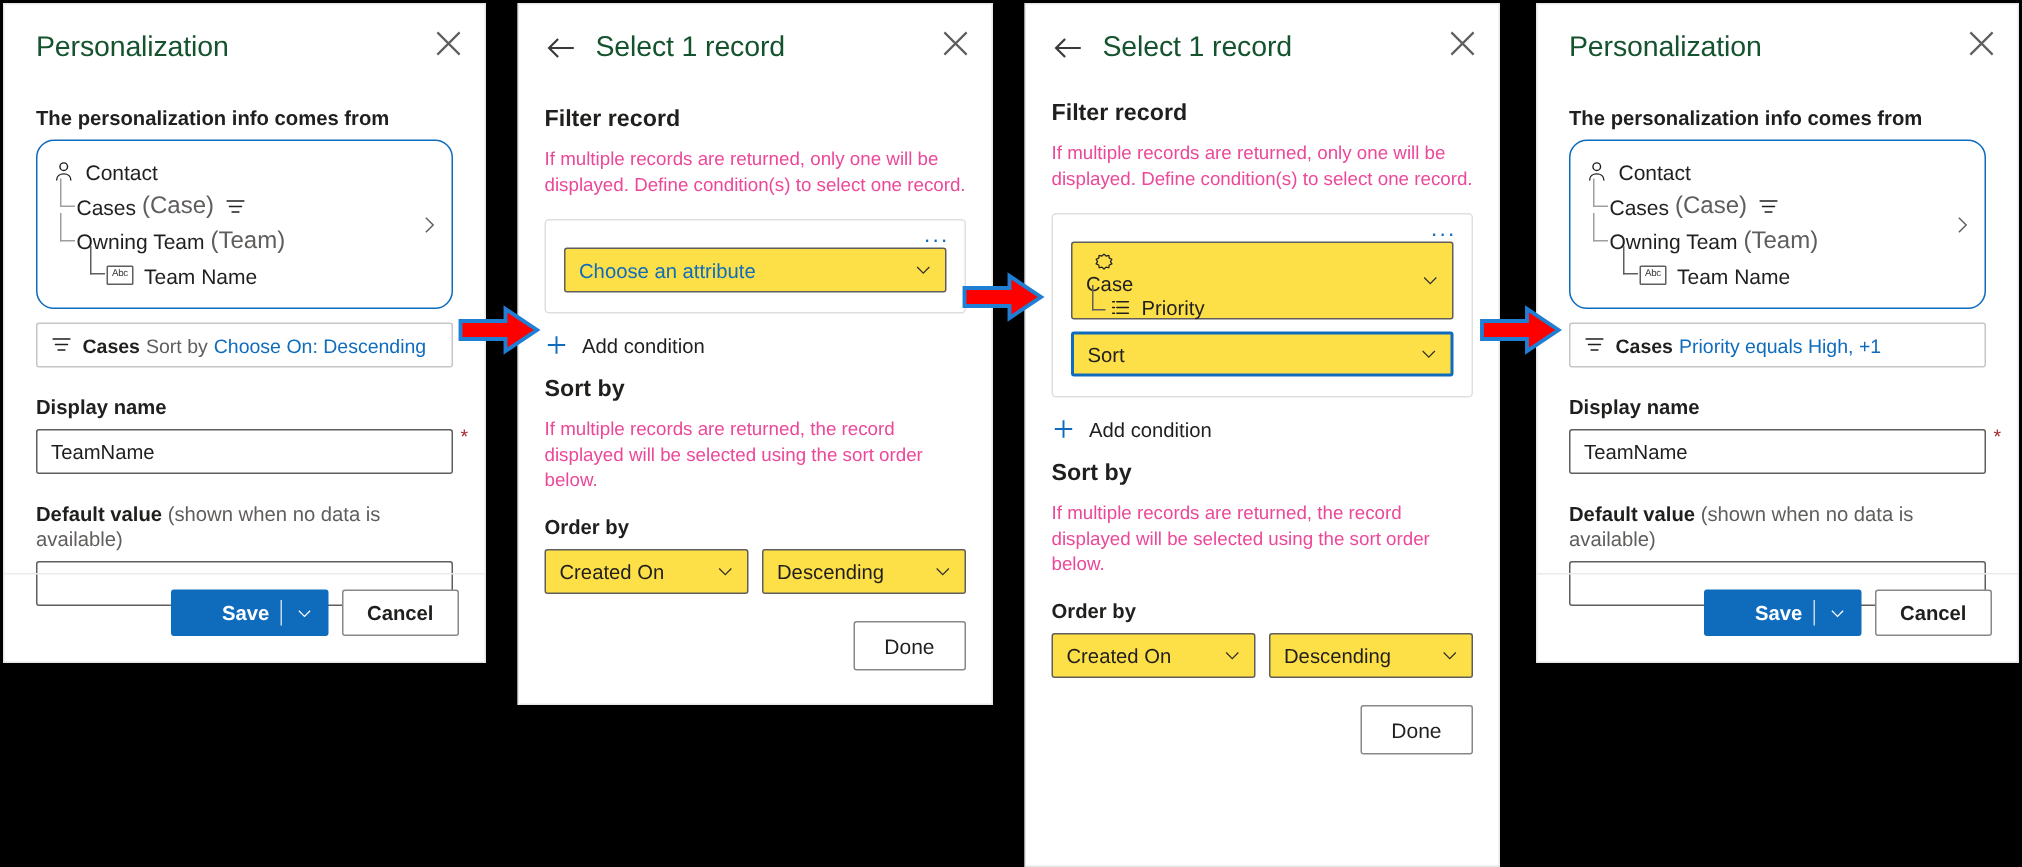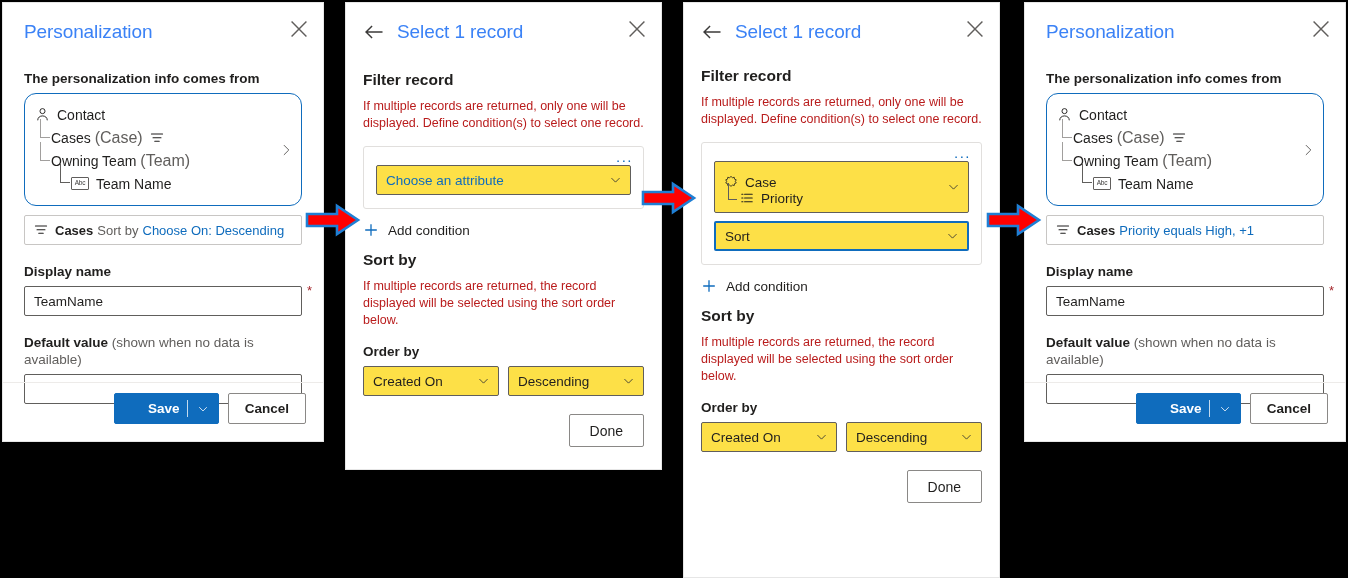--- a/index.html
+++ b/index.html
@@ -39,21 +39,21 @@
     display:flex;align-items:center;
     padding:18px 16px 0 22px;
     height:42px;
     box-sizing:border-box;
   }
   .back-icon{
     width:22px;height:22px;margin-right:12px;margin-left:-4px;
     color:#3b3a39;flex:none;cursor:pointer;
   }
   .panel-title{
-    font-size:19px;color:#3b82f6;font-weight:400;
+    font-size:19px;color:#14532d;font-weight:400;
     letter-spacing:-0.1px;white-space:nowrap;
   }
   .close-icon{
     position:absolute;right:14px;top:16px;
     width:22px;height:22px;color:#605e5c;cursor:pointer;
   }
 
   
   .panel-body{padding:0 22px;box-sizing:border-box;}
   .panel-body.narrow{padding:0 18px;}
@@ -61,21 +61,21 @@
   .field-label{
     font-size:13.5px;color:#201f1e;font-weight:600;
     margin:0 0 6px 0;line-height:17px;
   }
   .field-label .reg{font-weight:400;color:#605e5c;}
   .section-head{
     font-size:15.5px;color:#201f1e;font-weight:600;
     margin:0 0 8px 0;line-height:20px;
   }
   .helper{
-    font-size:12.5px;color:#b91c1c;line-height:17px;
+    font-size:12.5px;color:#ec4899;line-height:17px;
     margin:0 0 14px 0;max-width:284px;
   }
 
   
   .tree-box{
     position:relative;
     border:1px solid #0f6cbd;
     border-radius:12px;
     padding:9px 10px 10px 10px;
     box-sizing:border-box;
@@ -143,21 +143,21 @@
     display:flex;align-items:center;padding:0 28px 0 9px;
     font-size:13.5px;color:#201f1e;background:#fde047;cursor:pointer;
   }
   .dd.blue-link{color:#0f6cbd;}
   .dd.focused{border:2px solid #0f6cbd;}
   .dd .chev{
     position:absolute;right:8px;top:50%;transform:translateY(-50%);
     width:13px;height:13px;color:#323130;
   }
   .dd.tall{height:52px;align-items:flex-start;padding-top:6px;flex-direction:column;justify-content:center;}
-  .dd-line1{display:flex;align-items:center;font-size:13.5px;color:#201f1e;}
+  .dd-line1{display:flex;align-items:center;font-size:13.5px;color:#201f1e;flex-direction:column;}
   .dd-line2{display:flex;align-items:center;font-size:13.5px;color:#201f1e;padding-left:16px;position:relative;margin-top:1px;}
   .gear-icon{width:14px;height:14px;margin-right:7px;color:#201f1e;flex:none;}
   .list-icon{width:14px;height:14px;margin-right:7px;color:#201f1e;flex:none;}
   .elbow3{
     position:absolute;left:4px;top:-8px;width:8px;height:16px;
     border-left:1px solid #605e5c;border-bottom:1px solid #605e5c;
   }
 
   
   .cond-card{

